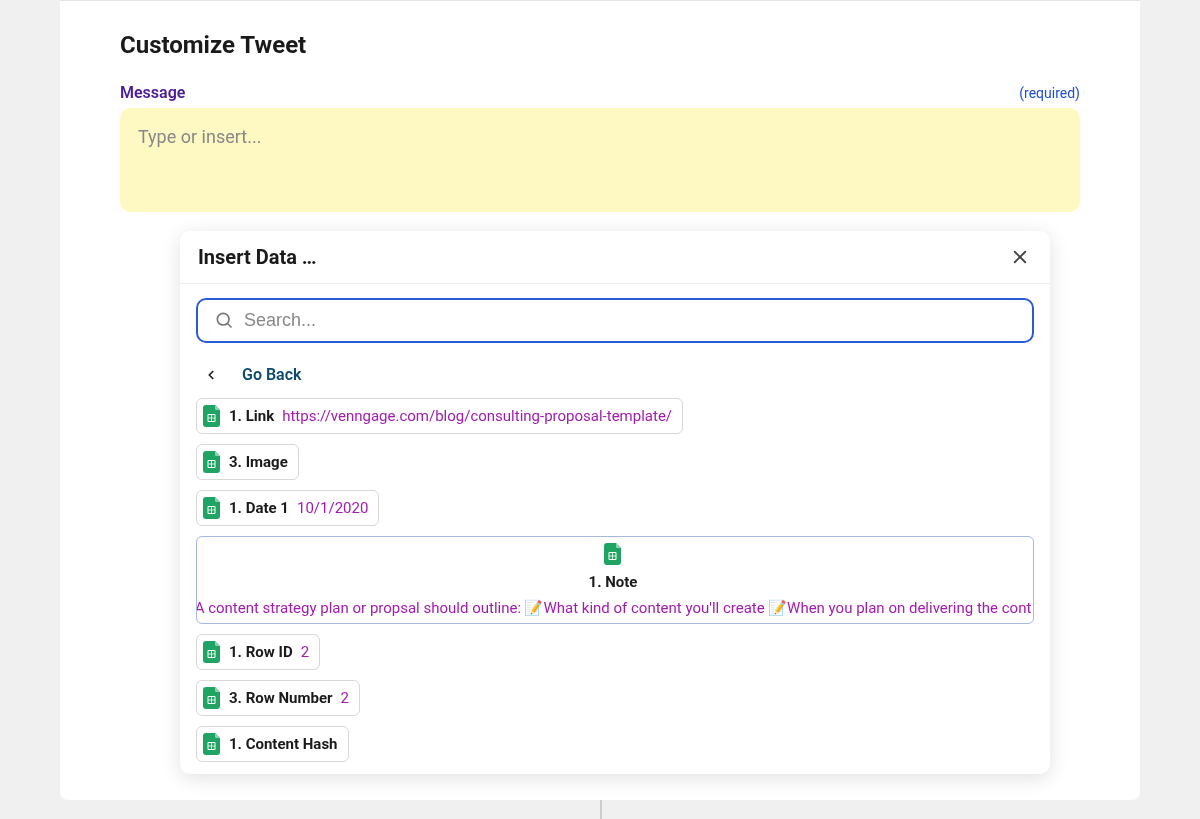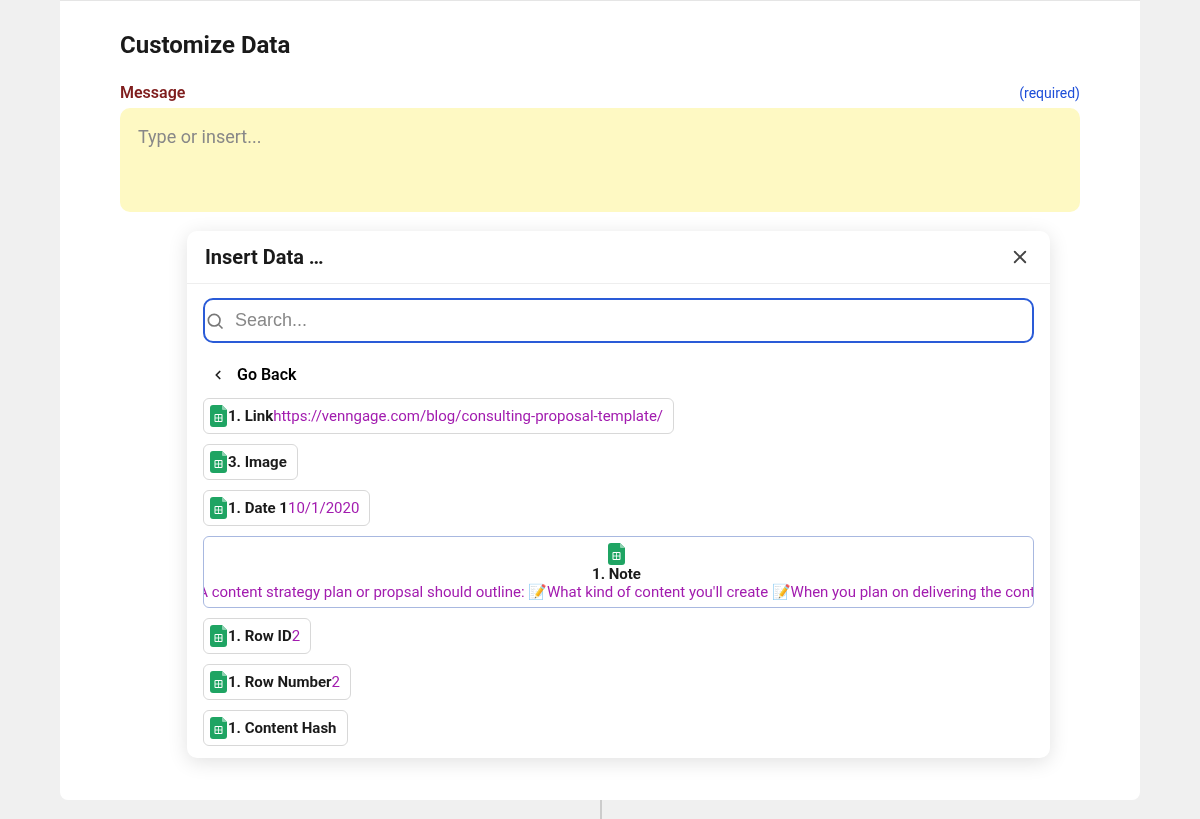--- a/index.html
+++ b/index.html
@@ -27,21 +27,21 @@
   }
   .field-header {
     display: flex;
     justify-content: space-between;
     align-items: center;
     margin-bottom: 6px;
   }
   .field-label {
     font-size: 16px;
     font-weight: 600;
-    color: #7f1d1d;
+    color: #4c1d95;
   }
   .required {
     font-size: 14px;
     color: #1d4ed8;
   }
   .message-box {
     background: #fef9c3;
     border-radius: 10px;
     padding: 18px 18px;
     height: 104px;
@@ -49,21 +49,21 @@
   }
   .message-placeholder {
     color: #888;
     font-size: 18px;
   }
   .insert-panel {
     background: #fff;
     border-radius: 10px;
     box-shadow: 0 4px 20px rgba(0,0,0,0.12);
     position: absolute;
-    left: 127px;
+    left: 120px;
     right: 90px;
     top: 230px;
     overflow: hidden;
   }
   .insert-header {
     display: flex;
     justify-content: space-between;
     align-items: center;
     padding: 14px 18px;
     border-bottom: 1px solid #eee;
@@ -78,24 +78,24 @@
     color: #444;
     width: 24px; height: 24px;
     display: flex; align-items: center; justify-content: center;
   }
   .close-btn svg { width: 18px; height: 18px; }
   .search-wrap {
     padding: 14px 16px 10px 16px;
   }
   .search-box {
     display: flex;
-    align-items: flex-end;
+    align-items: flex-start;
     border: 2px solid #2a5bd7;
     border-radius: 10px;
-    padding: 10px 0;
+    padding: 10px 16px;
     gap: 10px;
   }
   .search-box svg { width: 20px; height: 20px; color: #777; flex-shrink:0; }
   .search-input {
     border: none;
     outline: none;
     font-size: 18px;
     flex: 1;
     color: #333;
   }
@@ -104,33 +104,35 @@
     display: flex;
     align-items: center;
     gap: 12px;
     padding: 12px 24px 14px 24px;
     cursor: pointer;
   }
   .goback-row svg { width: 14px; height: 14px; color: #222; }
   .goback-label {
     font-size: 16px;
     font-weight: 600;
-    color: #000000;
+    color: #0c4a6e;
+    margin-left: 12px;
   }
   .items-wrap {
     padding: 0 16px 12px 16px;
     display: flex;
     flex-direction: column;
     gap: 10px;
     max-height: 400px;
     overflow: hidden;
   }
   .data-item {
     display: inline-flex;
     align-items: center;
+    gap: 8px;
     border: 1px solid #d8d8d8;
     border-radius: 6px;
     padding: 6px 10px 6px 6px;
     background: #fff;
     cursor: pointer;
     width: fit-content;
     max-width: 100%;
     white-space: nowrap;
     font-size: 15px;
   }
@@ -162,21 +164,21 @@
     width: 2px;
     height: 32px;
     background: #ccc;
   }
 </style>
 </head>
 <body>
 
 <div class="outer">
 
-  <h1 class="page-title">Customize Data</h1>
+  <h1 class="page-title">Customize Tweet</h1>
 
   <div class="field-header">
     <span class="field-label">Message</span>
     <span class="required">(required)</span>
   </div>
 
   <div class="message-box">
     <span class="message-placeholder">Type or insert...</span>
   </div>
 
@@ -276,21 +278,21 @@
         <div class="data-item">
           <span class="sheets-icon"><svg viewBox="0 0 18 22">
               <path d="M3 0 h9 l5 5 v14 a3 3 0 0 1 -3 3 h-11 a3 3 0 0 1 -3 -3 v-16 a3 3 0 0 1 3 -3 z" fill="#1fa463"></path>
               <path d="M12 0 l5 5 h-4 a1 1 0 0 1 -1 -1 z" fill="#8ed2b1"></path>
               <rect x="4.5" y="9" width="8" height="8" rx="1" fill="#fff"></rect>
               <rect x="5.5" y="10" width="2.6" height="2.6" fill="#1fa463"></rect>
               <rect x="8.9" y="10" width="2.6" height="2.6" fill="#1fa463"></rect>
               <rect x="5.5" y="13.4" width="2.6" height="2.6" fill="#1fa463"></rect>
               <rect x="8.9" y="13.4" width="2.6" height="2.6" fill="#1fa463"></rect>
             </svg></span>
-          <span class="item-label">1. Row Number</span>
+          <span class="item-label">3. Row Number</span>
           <span class="item-value">2</span>
         </div>
         <div class="data-item">
           <span class="sheets-icon"><svg viewBox="0 0 18 22">
               <path d="M3 0 h9 l5 5 v14 a3 3 0 0 1 -3 3 h-11 a3 3 0 0 1 -3 -3 v-16 a3 3 0 0 1 3 -3 z" fill="#1fa463"></path>
               <path d="M12 0 l5 5 h-4 a1 1 0 0 1 -1 -1 z" fill="#8ed2b1"></path>
               <rect x="4.5" y="9" width="8" height="8" rx="1" fill="#fff"></rect>
               <rect x="5.5" y="10" width="2.6" height="2.6" fill="#1fa463"></rect>
               <rect x="8.9" y="10" width="2.6" height="2.6" fill="#1fa463"></rect>
               <rect x="5.5" y="13.4" width="2.6" height="2.6" fill="#1fa463"></rect>

